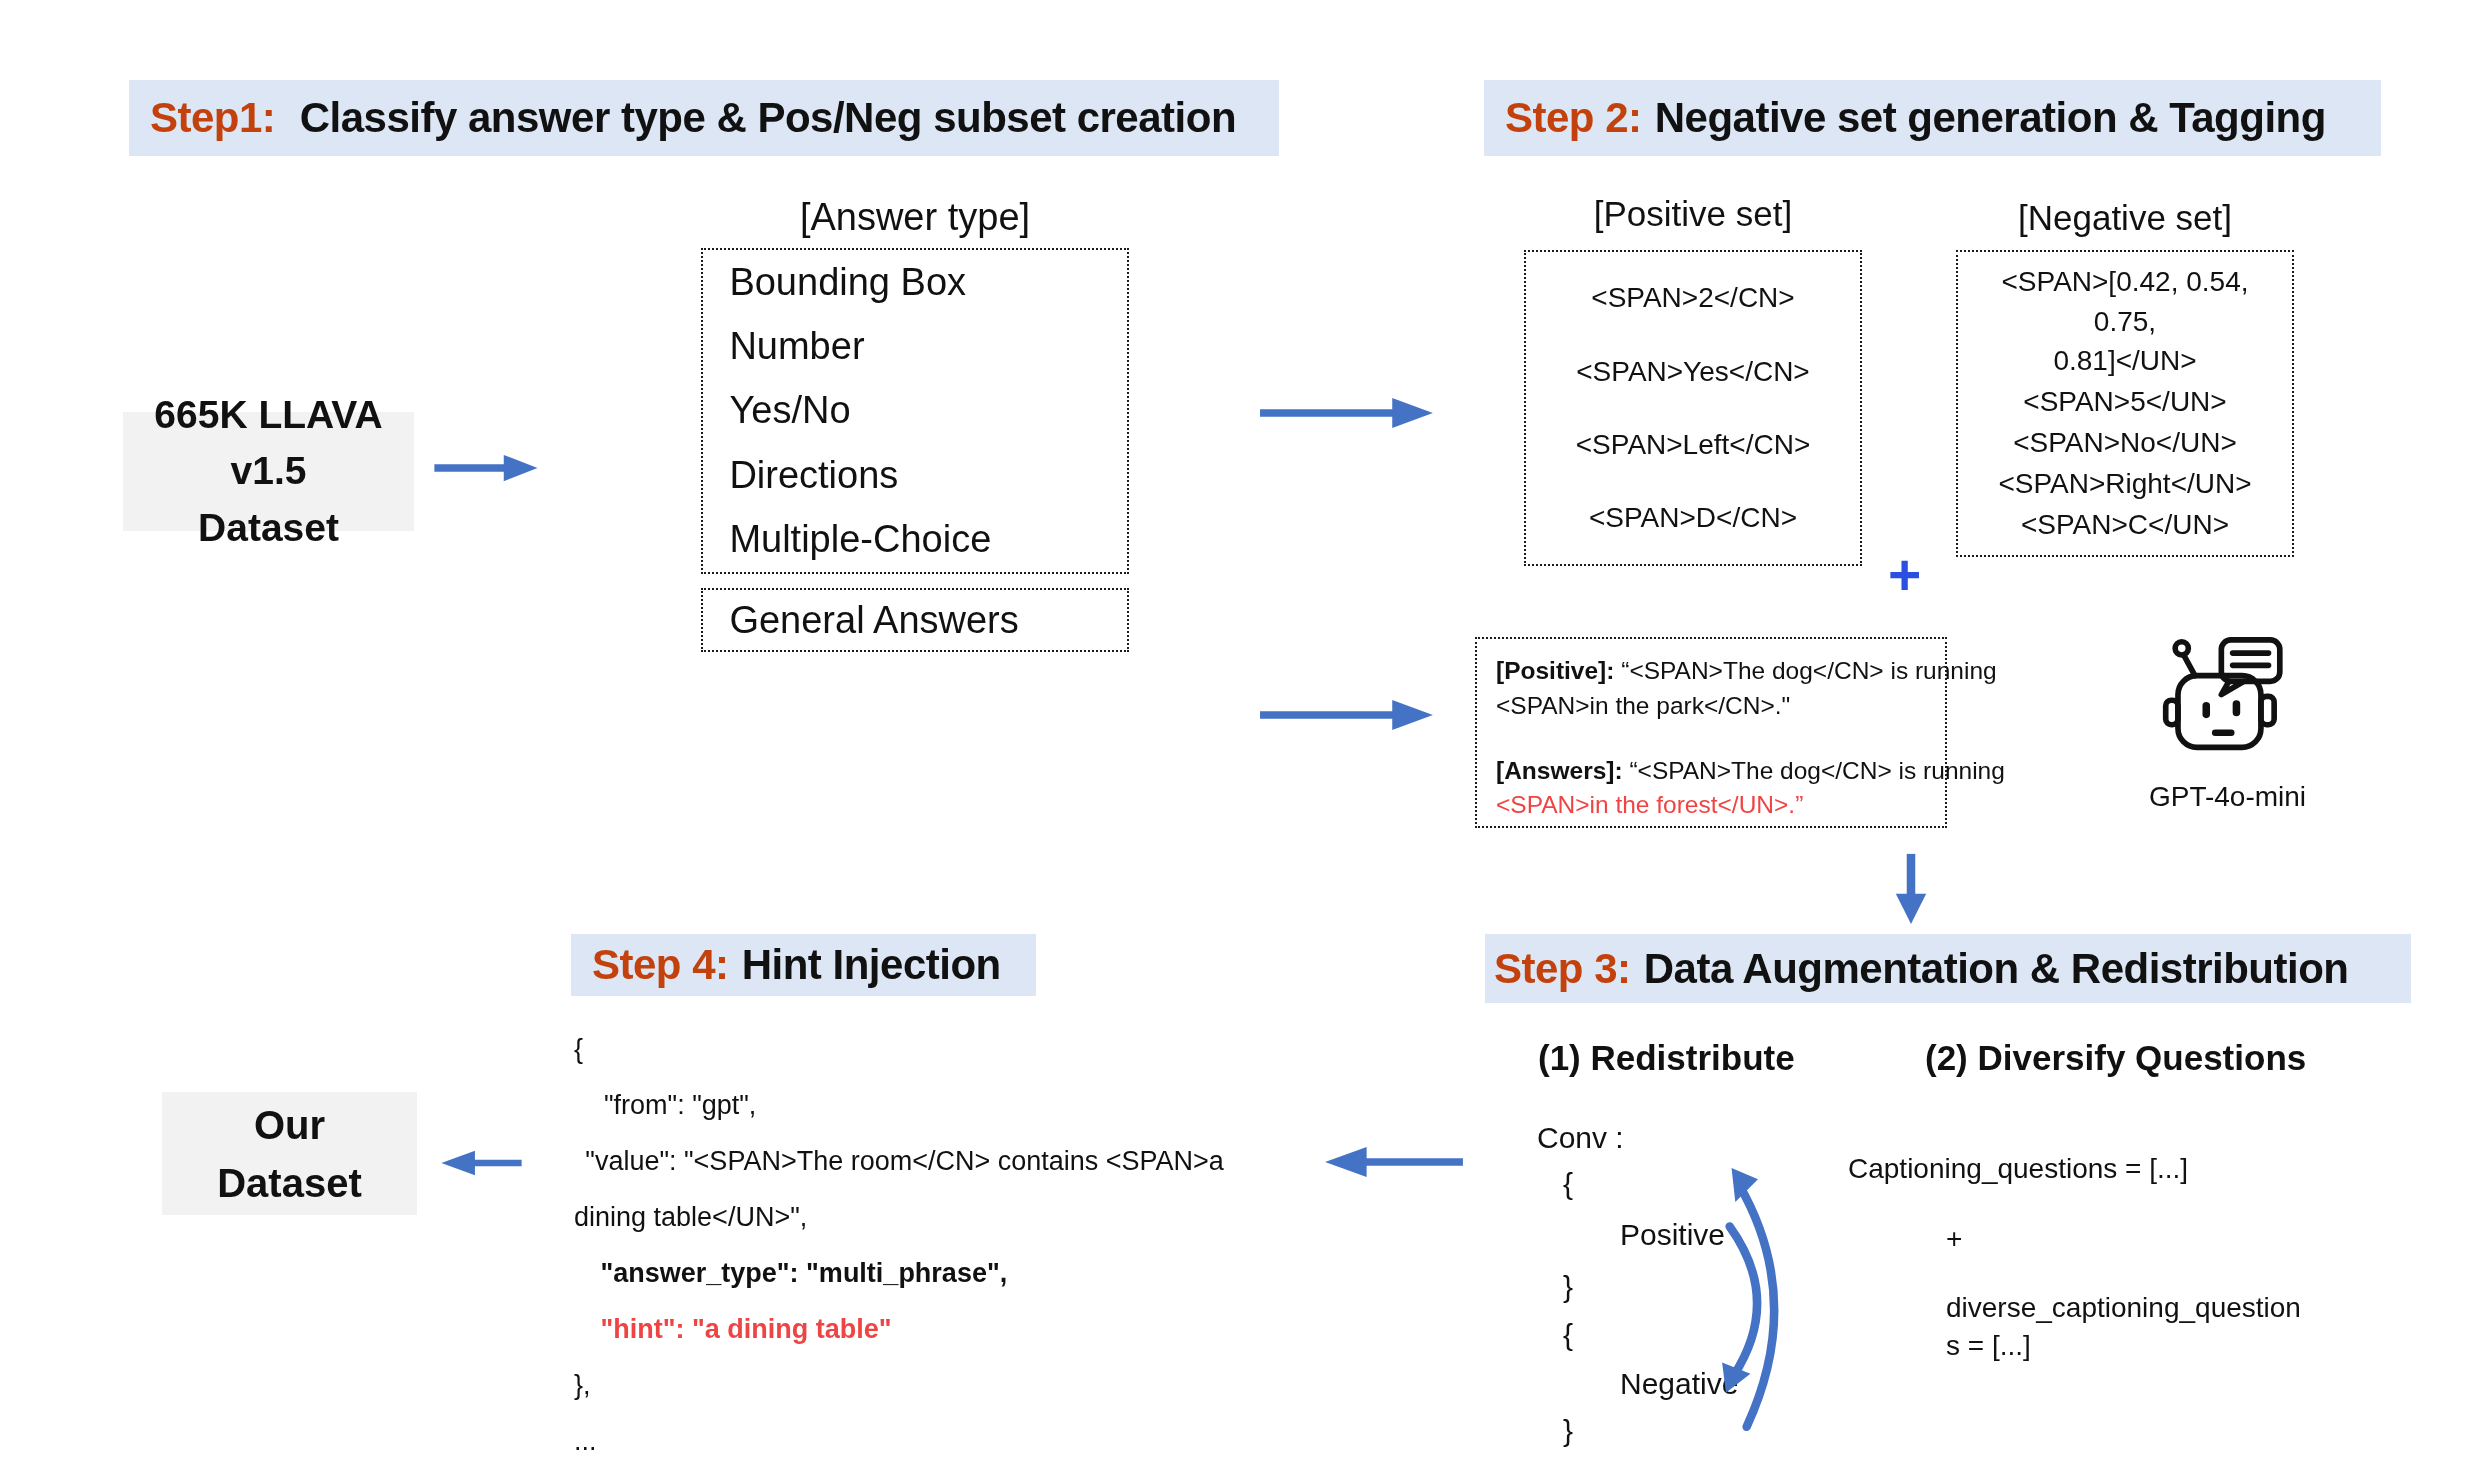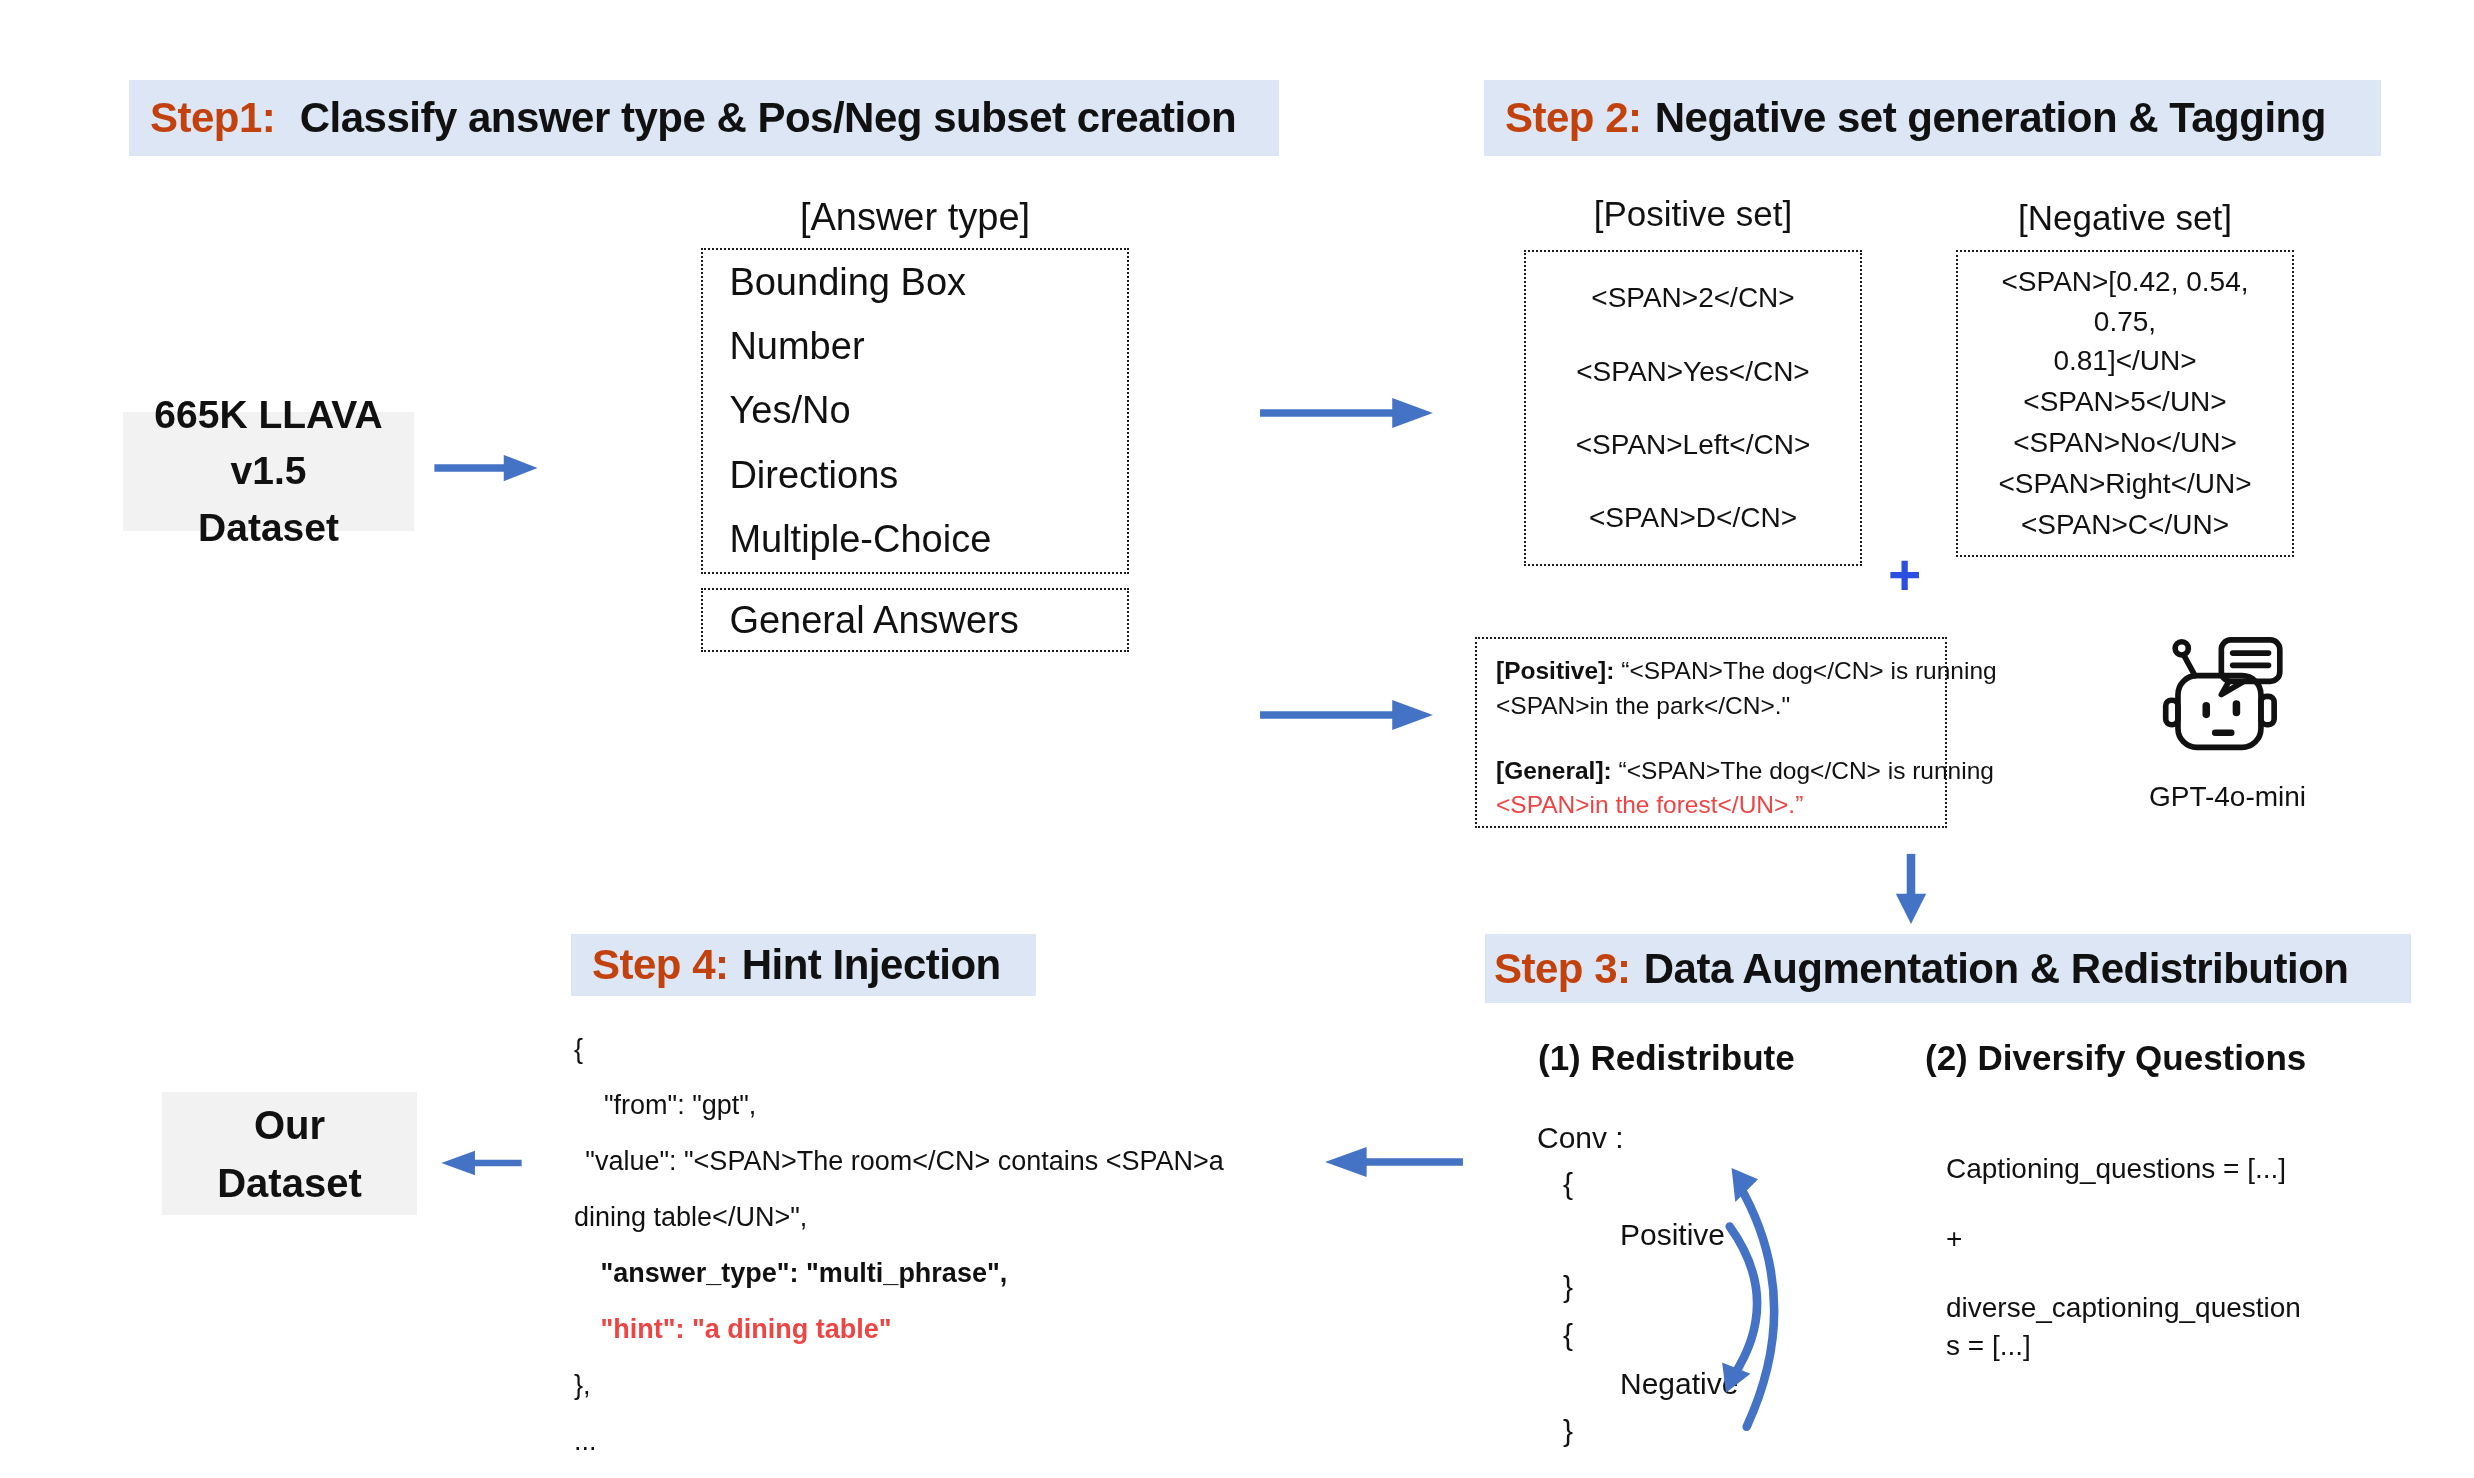--- a/index.html
+++ b/index.html
@@ -97,21 +97,21 @@
   </div>
 
   <div class="abs plus-big" style="left:1888px;top:547px;">+</div>
 
   <div class="abs dotted tag-box" style="left:1475px;top:637px;width:472px;height:191px;">
     <div class="tag-line">
       <span class="bold">[Positive]:</span><span> “&lt;SPAN&gt;The dog&lt;/CN&gt; is running</span>
     </div>
     <div class="tag-line">&lt;SPAN&gt;in the park&lt;/CN&gt;."</div>
     <div class="tag-line" style="margin-top:30px;">
-      <span class="bold">[General]:</span><span> “&lt;SPAN&gt;The dog&lt;/CN&gt; is running</span>
+      <span class="bold">[Answers]:</span><span> “&lt;SPAN&gt;The dog&lt;/CN&gt; is running</span>
     </div>
     <div class="tag-line blue">&lt;SPAN&gt;in the forest&lt;/UN&gt;.”</div>
   </div>
 
   <svg class="abs" style="left:2161px;top:634px;" width="132" height="123" viewBox="0 0 140 130">
     <g fill="none" stroke="#111" stroke-width="6" stroke-linecap="round" stroke-linejoin="round">
       <rect x="64" y="6" width="62" height="44" rx="10"></rect>
       <path d="M72 50 L64 64 L88 50"></path>
       <line x1="76" y1="20" x2="114" y2="20"></line>
       <line x1="76" y1="33" x2="114" y2="33"></line>
@@ -147,21 +147,21 @@
   <div class="abs conv-txt" style="left:1563px;top:1414px;">}</div>
 
   <svg class="abs" style="left:1720px;top:1166px;" width="76" height="274" viewBox="0 0 80 290">
     <path d="M 28 276 Q 90 142 20 20" fill="none" stroke="#4472c4" stroke-width="9" stroke-linecap="round"></path>
     <polygon points="12,2 40,14 16,38" fill="#4472c4"></polygon>
     <path d="M 10 64 Q 66 142 14 222" fill="none" stroke="#4472c4" stroke-width="9" stroke-linecap="round"></path>
     <polygon points="6,240 32,220 2,208" fill="#4472c4"></polygon>
   </svg>
 
   <div class="abs sub-heading" style="left:1925px;top:1038px;">(2) Diversify Questions</div>
-  <div class="abs code" style="left:1946px;top:1150px;">Captioning_questions = [...]</div>
+  <div class="abs code" style="left:1848px;top:1150px;">Captioning_questions = [...]</div>
   <div class="abs code" style="left:1946px;top:1220px;">+</div>
   <div class="abs code" style="left:1946px;top:1289px;">diverse_captioning_question
 s = [...]</div>
 
   <svg class="abs" style="left:1323px;top:1145px;" width="142" height="34" viewBox="0 0 150 36">
     <line x1="148" y1="18" x2="40" y2="18" stroke="#4472c4" stroke-width="8"></line>
     <polygon points="2,18 46,2 46,34" fill="#4472c4"></polygon>
   </svg>
 
   <div class="abs hdr" style="left:571px;top:934px;width:444px;height:62px;">

